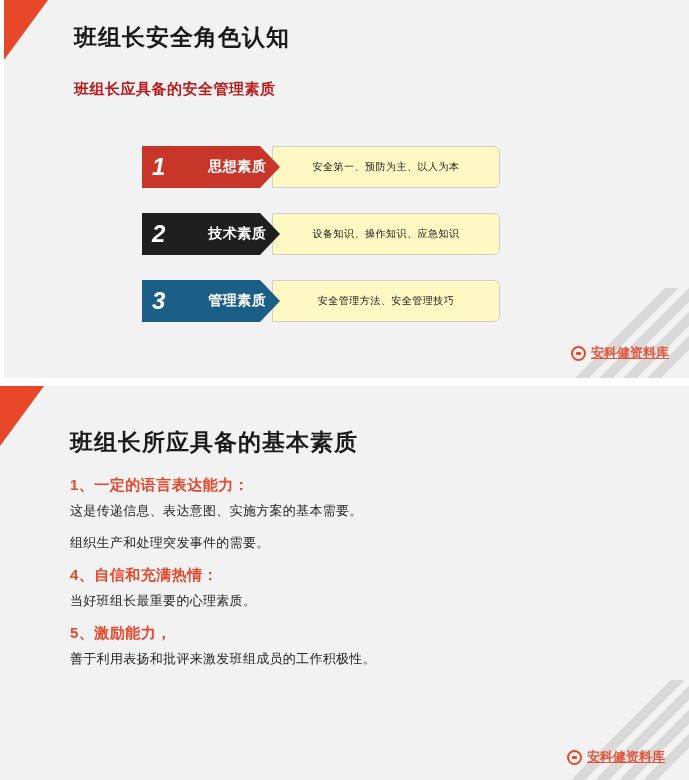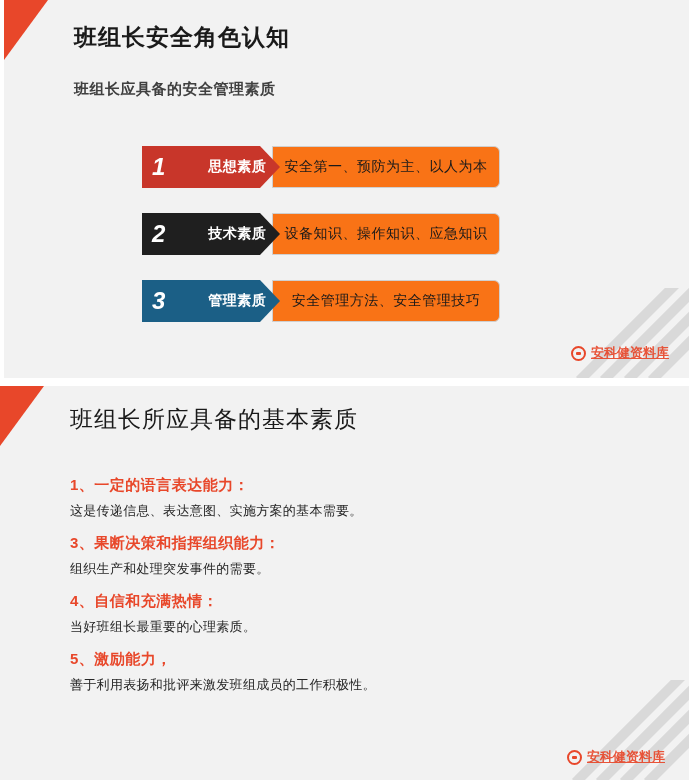--- a/index.html
+++ b/index.html
@@ -46,21 +46,21 @@
     font-size: 23px;
     font-weight: bold;
     color: #1a1a1a;
     letter-spacing: 1px;
   }
   .s1-subtitle {
     position: absolute;
     left: 70px; top: 80px;
     font-size: 15px;
     font-weight: bold;
-    color: #404040;
+    color: #b91c1c;
     letter-spacing: 0.5px;
   }
 
   
   .row {
     position: absolute;
     left: 138px;
     width: 358px;
     height: 42px;
   }
@@ -98,27 +98,27 @@
     font-size: 14px;
     font-weight: bold;
     letter-spacing: 0.5px;
     margin-left: 39px;
   }
 
   .row .desc {
     position: absolute;
     left: 130px; top: 0;
     width: 228px; height: 42px;
-    background: #f97316;
+    background: #fef9c3;
     border: 1px solid #cfcfcf;
     border-radius: 0 6px 6px 0;
     display: flex;
     align-items: center;
     justify-content: center;
-    font-size: 14px;
+    font-size: 10px;
     color: #1a1a1a;
     letter-spacing: 0.5px;
     z-index: 0;
   }
   .row .tag { z-index: 2; }
 
   
   .stripes1 {
     position: absolute;
     right: 0; bottom: 0;
@@ -171,23 +171,23 @@
   
   .slide2 {
     position: absolute;
     left: 0; top: 386px;
     width: 689px; height: 394px;
     background: #f2f2f2;
     overflow: hidden;
   }
   .s2-title {
     position: absolute;
-    left: 70px; top: 404px;
+    left: 70px; top: 427px;
     font-size: 23px;
-    font-weight: normal;
+    font-weight: bold;
     color: #1a1a1a;
     letter-spacing: 1px;
   }
   .items {
     position: absolute;
     left: 70px; top: 476px;
     width: 560px;
   }
   .item { margin-bottom: 14px; }
   .item-head {
@@ -293,21 +293,20 @@
   </div>
 
   <div class="s2-title">班组长所应具备的基本素质</div>
 
   <div class="items">
     <div class="item">
       <div class="item-head">1、一定的语言表达能力：</div>
       <div class="item-body">这是传递信息、表达意图、实施方案的基本需要。</div>
     </div>
     <div class="item">
-      <div class="item-head">3、果断决策和指挥组织能力：</div>
       <div class="item-body">组织生产和处理突发事件的需要。</div>
     </div>
     <div class="item">
       <div class="item-head">4、自信和充满热情：</div>
       <div class="item-body">当好班组长最重要的心理素质。</div>
     </div>
     <div class="item">
       <div class="item-head">5、激励能力，</div>
       <div class="item-body">善于利用表扬和批评来激发班组成员的工作积极性。</div>
     </div>

